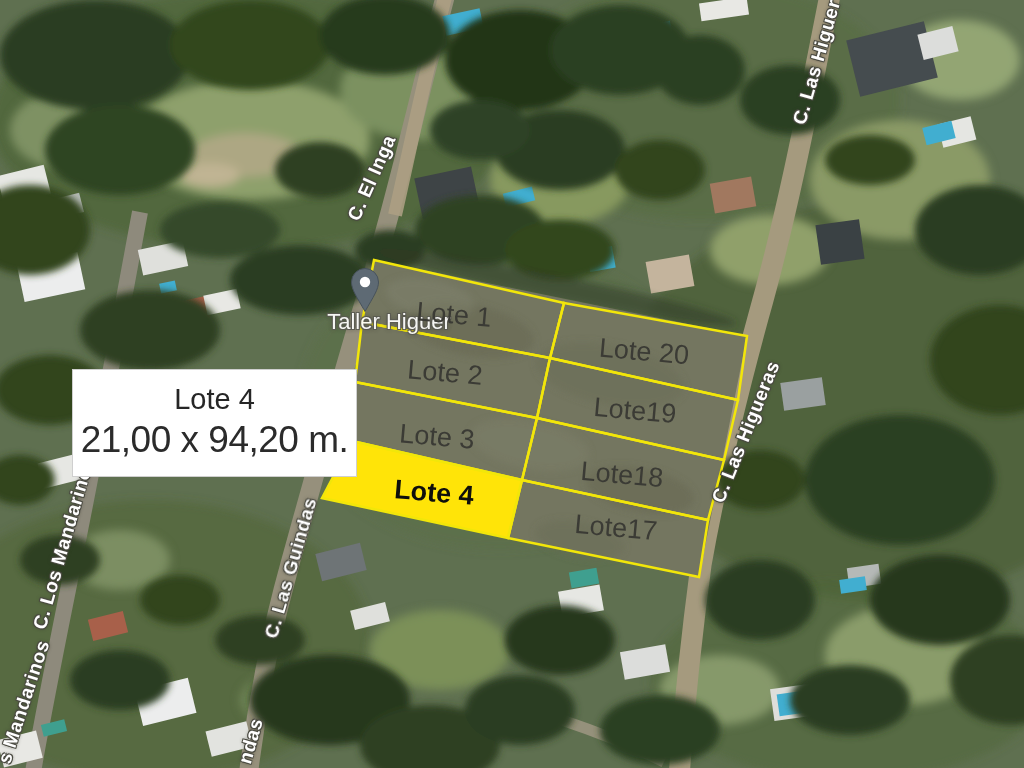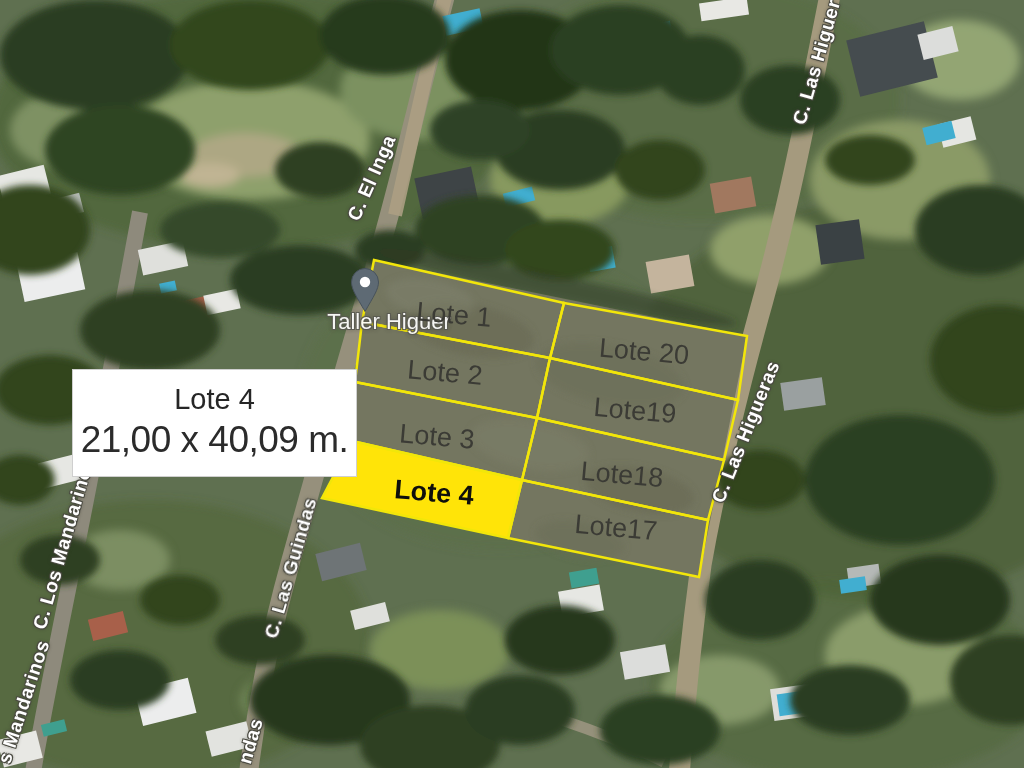--- a/index.html
+++ b/index.html
@@ -199,16 +199,16 @@
 <div class="label lot-label" style="left:445px;top:373px;transform:translate(-50%,-50%) rotate(5deg);">Lote 2</div>
 <div class="label lot-label" style="left:437px;top:437px;transform:translate(-50%,-50%) rotate(5deg);">Lote 3</div>
 <div class="label lot-label hl" style="left:434px;top:493px;transform:translate(-50%,-50%) rotate(5deg);">Lote 4</div>
 <div class="label lot-label" style="left:644px;top:352px;transform:translate(-50%,-50%) rotate(5deg);">Lote 20</div>
 <div class="label lot-label" style="left:635px;top:411px;transform:translate(-50%,-50%) rotate(5deg);">Lote19</div>
 <div class="label lot-label" style="left:622px;top:475px;transform:translate(-50%,-50%) rotate(5deg);">Lote18</div>
 <div class="label lot-label" style="left:616px;top:528px;transform:translate(-50%,-50%) rotate(5deg);">Lote17</div>
 
 <div class="infobox">
   <div class="title">Lote 4</div>
-  <div class="dims">21,00 x 40,09 m.</div>
+  <div class="dims">21,00 x 94,20 m.</div>
 </div>
 
 </div>
 
 </body></html>

